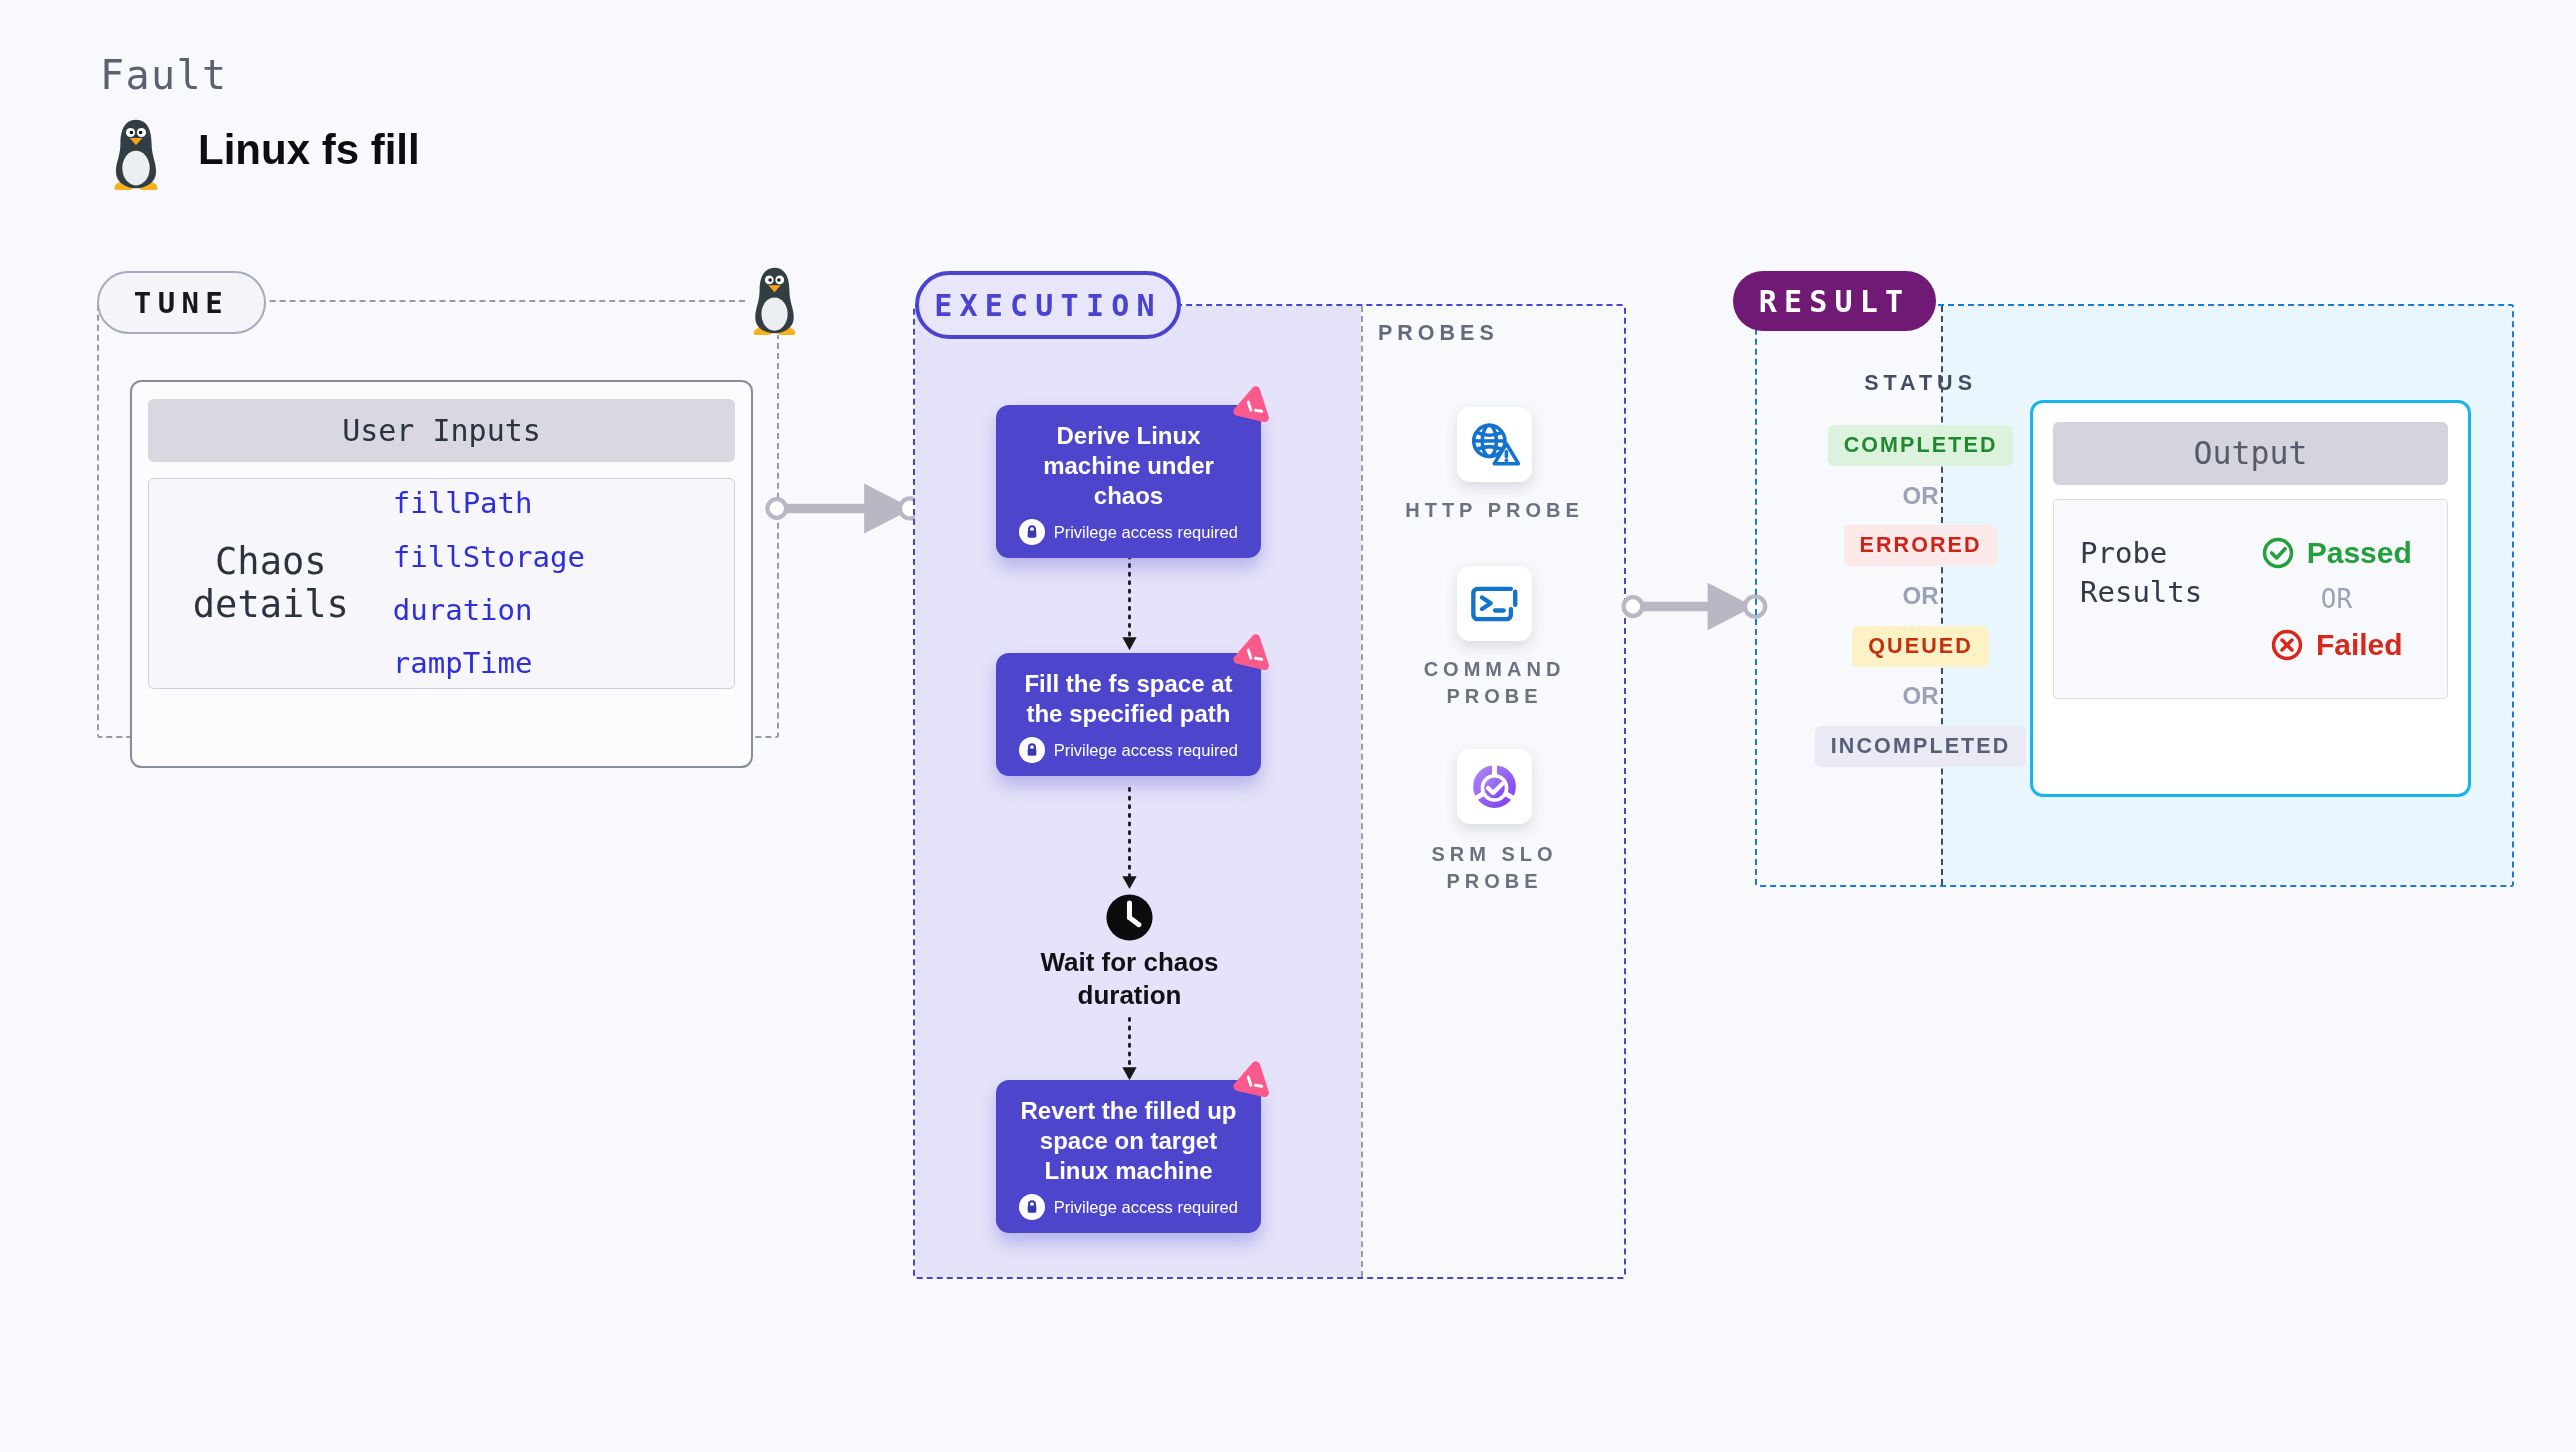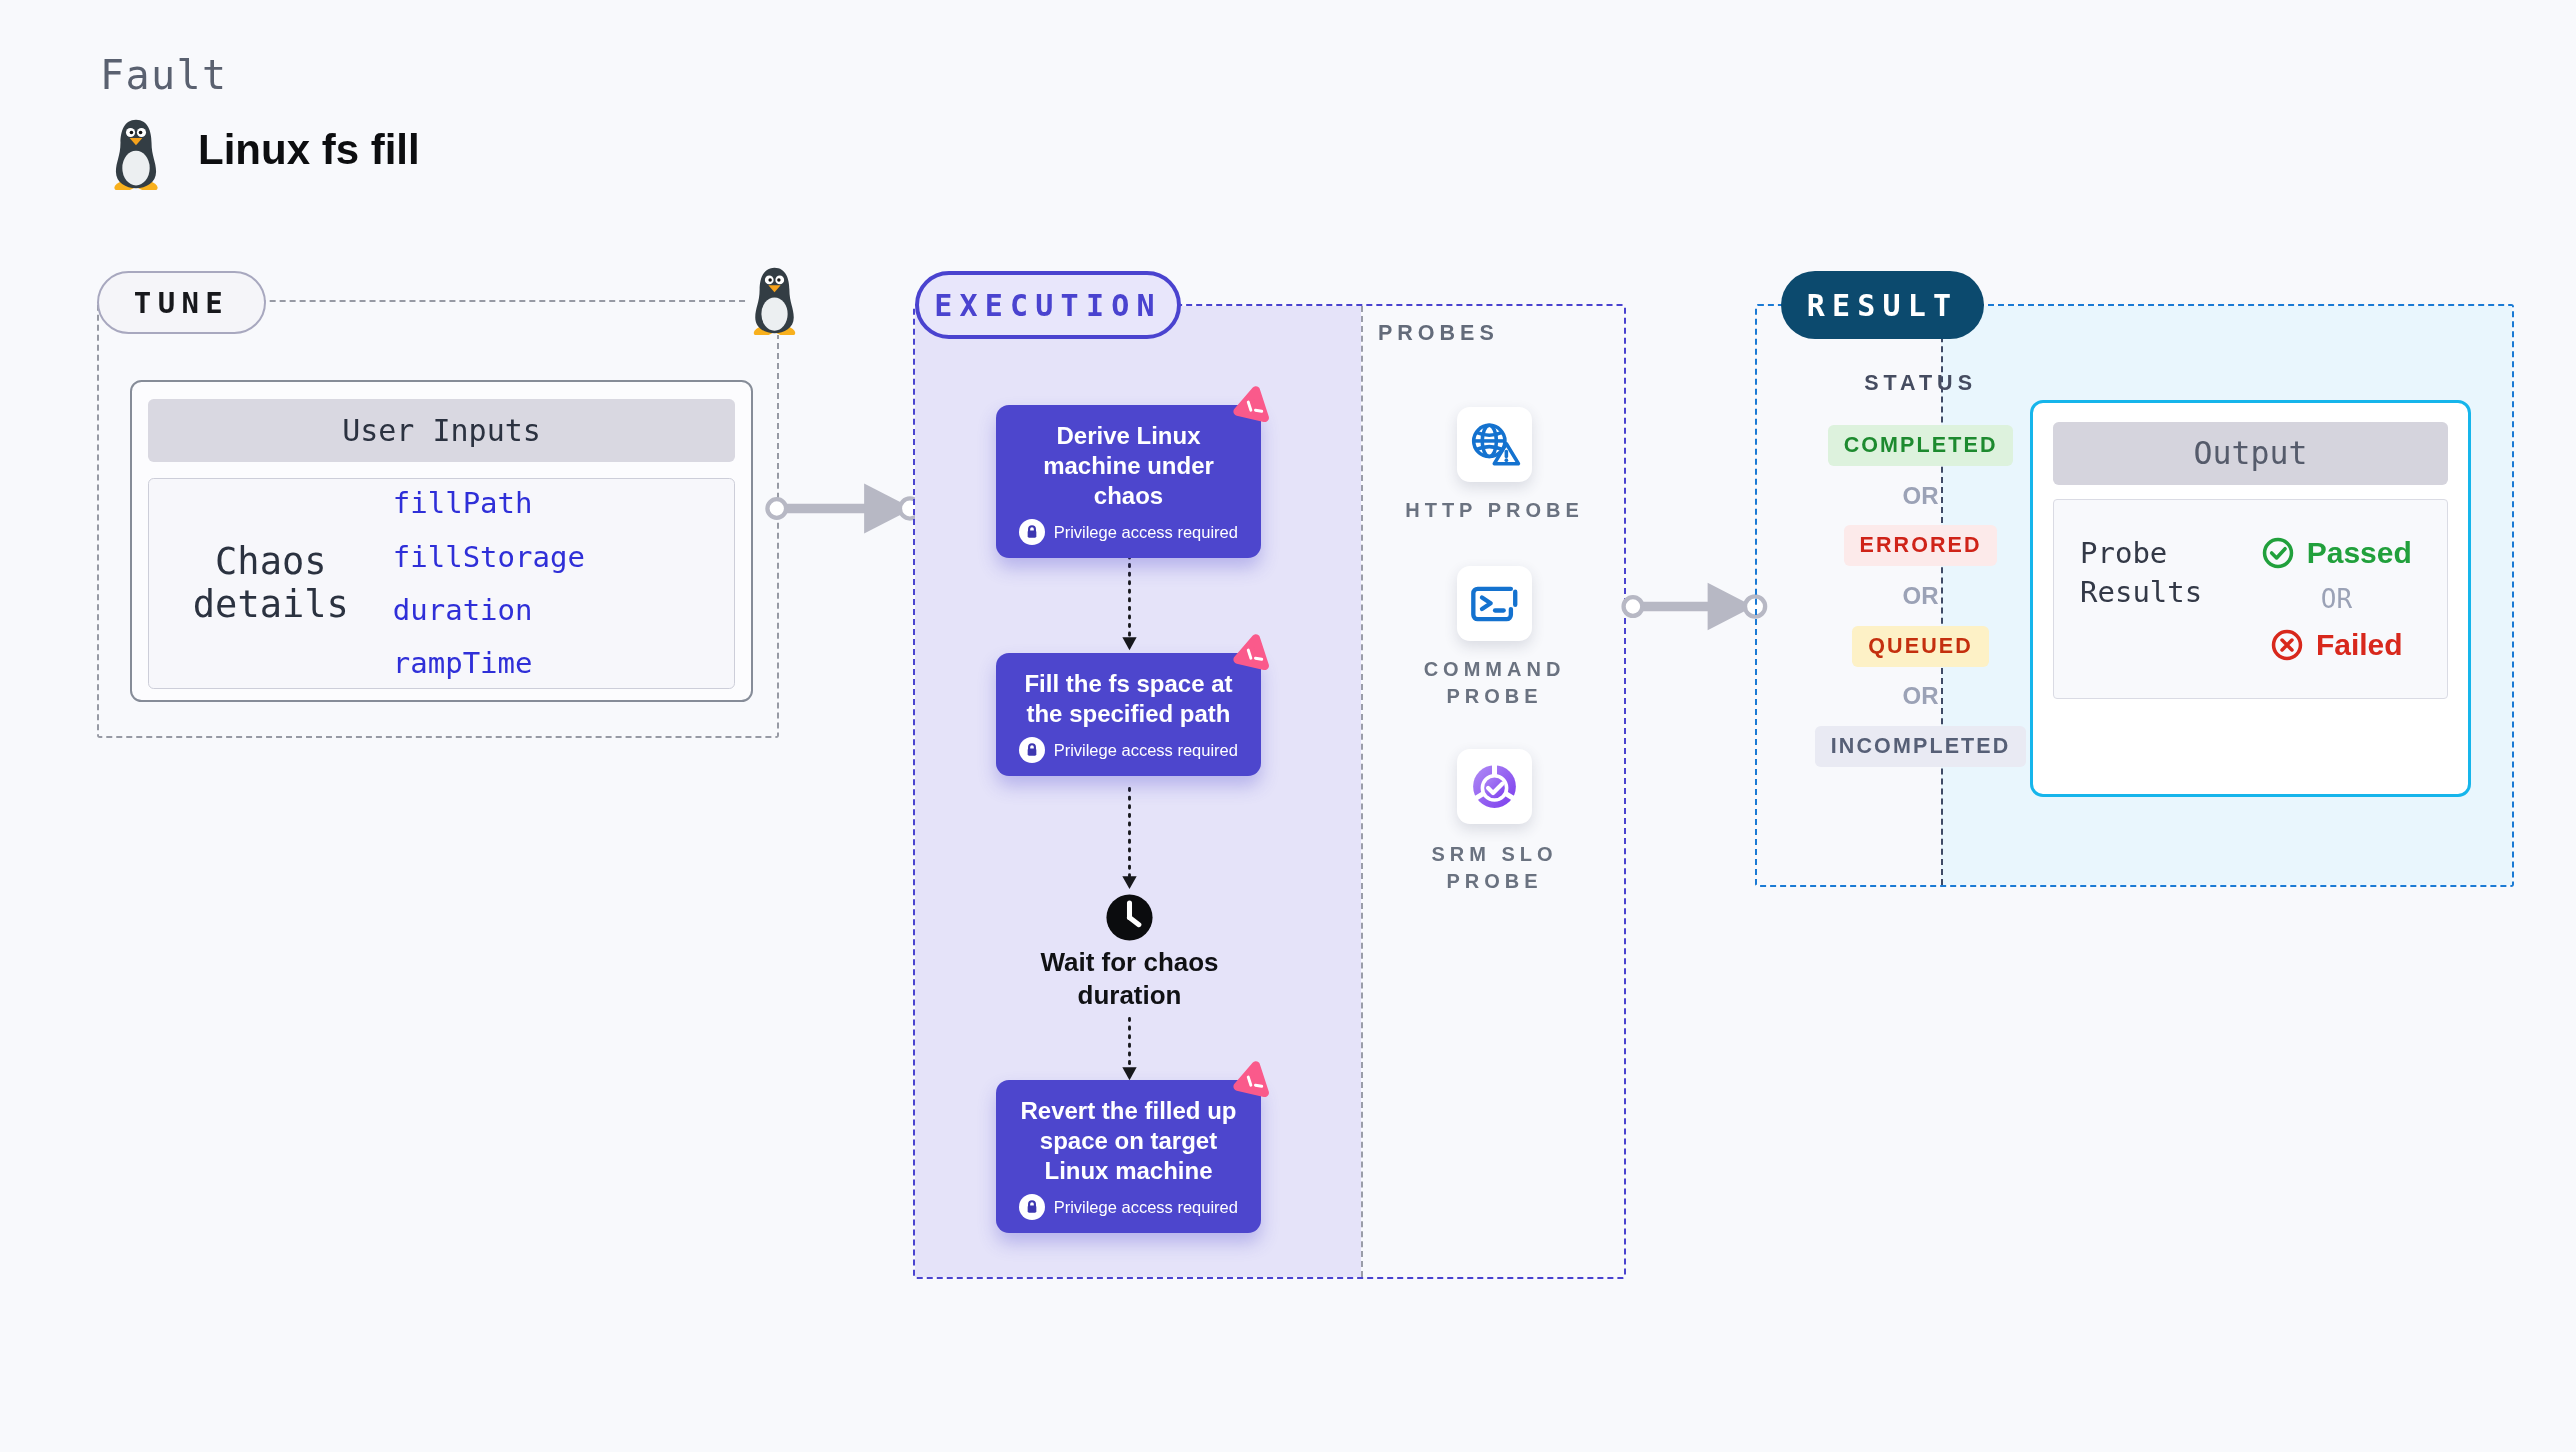--- a/index.html
+++ b/index.html
@@ -12,21 +12,21 @@
   .page-title{position:absolute;left:198px;top:126px;font-size:42px;font-weight:700;color:#0d0e10;}
   .tux-lg{position:absolute;left:106px;top:117px;width:60px;height:73px;}
 
   
   .pill{position:absolute;display:flex;align-items:center;justify-content:center;border-radius:43px;font-weight:700;z-index:6;}
 
   
   .tune-box{position:absolute;left:97px;top:300px;width:678px;height:434px;border:2.1px dashed #979aa4;border-radius:2.9px;}
   .tune-pill{left:97px;top:271px;width:165px;height:59px;background:#f5f5f9;border:2.9px solid #a8a8bf;color:#17181c;font-size:29px;letter-spacing:6.4px;}
   .tux-sm{position:absolute;left:746px;top:265px;width:57px;height:70px;background:#f8f9fc;z-index:5;}
-  .ui-card{position:absolute;left:130px;top:380px;width:623px;height:322px;background:#fcfcfe;border:2.9px solid #868c98;border-radius:11.5px;box-sizing:border-box;padding:17px 15.8px;}
+  .ui-card{position:absolute;left:130px;top:380px;width:623px;height:388px;background:#fcfcfe;border:2.9px solid #868c98;border-radius:11.5px;box-sizing:border-box;padding:17px 15.8px;}
   .ui-header{height:63px;background:#d9d8e1;border-radius:5.7px;display:flex;align-items:center;justify-content:center;font-size:30px;color:#2b3240;}
   .ui-body{margin-top:15.8px;height:209px;background:#f7f7fb;border:1.4px solid #cdced9;border-radius:5.7px;display:flex;align-items:center;}
   .ui-row-label{width:244px;text-align:center;font-size:37px;color:#2b3240;}
   .ui-values{display:flex;flex-direction:column;gap:19.3px;font-size:29px;color:#2f2fd8;}
 
   
   .exec-box{position:absolute;left:913px;top:304px;width:713px;height:975px;border:2.9px dashed #4a43cf;border-radius:2.9px;box-sizing:border-box;}
   .exec-fill{position:absolute;left:0;top:0;bottom:0;width:446px;background:#e5e3f9;}
   .probes-sep{position:absolute;left:446px;top:0;bottom:0;border-left:2.1px dashed #9a9da8;}
   .exec-pill{left:915px;top:271px;width:258px;height:60px;background:#e8e6fb;border:4.3px solid #4a43cf;color:#4a43cf;font-size:30px;letter-spacing:7.2px;}
@@ -40,21 +40,21 @@
   .wait-label{position:absolute;left:1022px;top:946px;width:215px;text-align:center;font-size:26px;line-height:33px;font-weight:700;color:#101114;}
 
   
   .probes-title{position:absolute;left:1378px;top:321px;font-size:21.5px;font-weight:700;letter-spacing:5px;color:#636b7a;}
   .probe-card{position:absolute;left:1457px;width:75px;height:75px;background:#ffffff;border-radius:13px;box-shadow:0 5.7px 14.3px rgba(40,50,80,0.14);display:flex;align-items:center;justify-content:center;}
   .probe-label{position:absolute;left:1380px;width:229px;text-align:center;font-size:20px;font-weight:700;letter-spacing:5px;color:#6a7280;line-height:27px;}
 
   
   .result-box{position:absolute;left:1755px;top:304px;width:759px;height:583px;border:2.9px dashed #1a7ad4;border-radius:2.9px;box-sizing:border-box;}
   .result-cyan{position:absolute;left:184px;top:0;bottom:0;right:0;background:#e9f6fd;border-left:2.1px dashed #3e4a66;}
-  .result-pill{left:1781px;top:271px;width:203px;height:68px;background:#0c4a6e;color:#ffffff;font-size:30px;letter-spacing:7.2px;}
+  .result-pill{left:1733px;top:271px;width:203px;height:60px;background:#701a75;color:#ffffff;font-size:30px;letter-spacing:7.2px;}
 
   .status-col{position:absolute;left:1815px;top:371px;display:flex;flex-direction:column;align-items:center;}
   .status-title{font-size:21.5px;font-weight:700;letter-spacing:5px;color:#454c60;margin-bottom:29px;}
   .status-badge{display:inline-block;padding:7.9px 15.8px;border-radius:5.7px;font-size:21.5px;font-weight:800;letter-spacing:2.1px;}
   .or-label{font-size:24px;font-weight:600;color:#9ba2b6;margin:15.8px 1.4px;}
   .b-completed{background:#ddf2dd;color:#1d8a2f;}
   .b-errored{background:#fceaea;color:#cf2318;}
   .b-queued{background:#fdf1c6;color:#c42f0e;}
   .b-incompleted{background:#e9eaf3;color:#565f76;}
 

